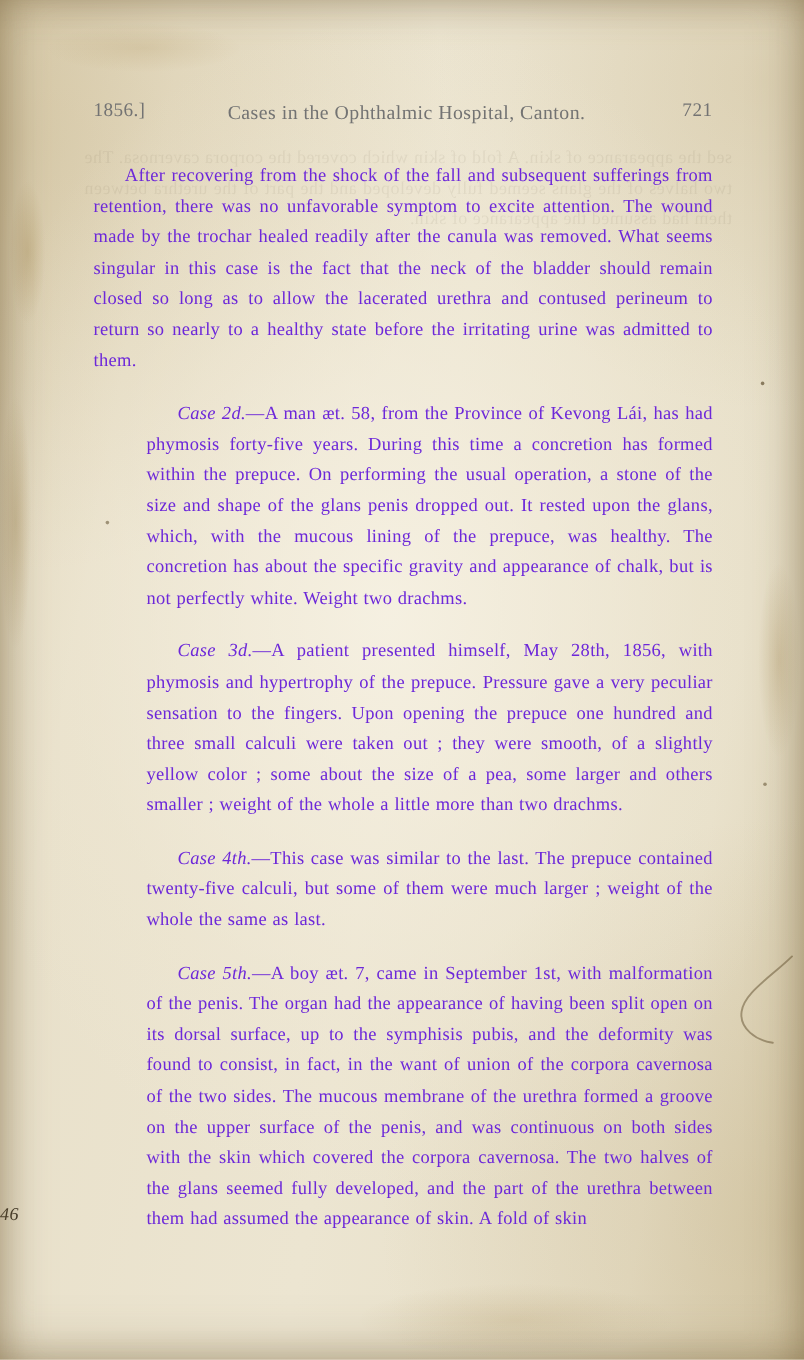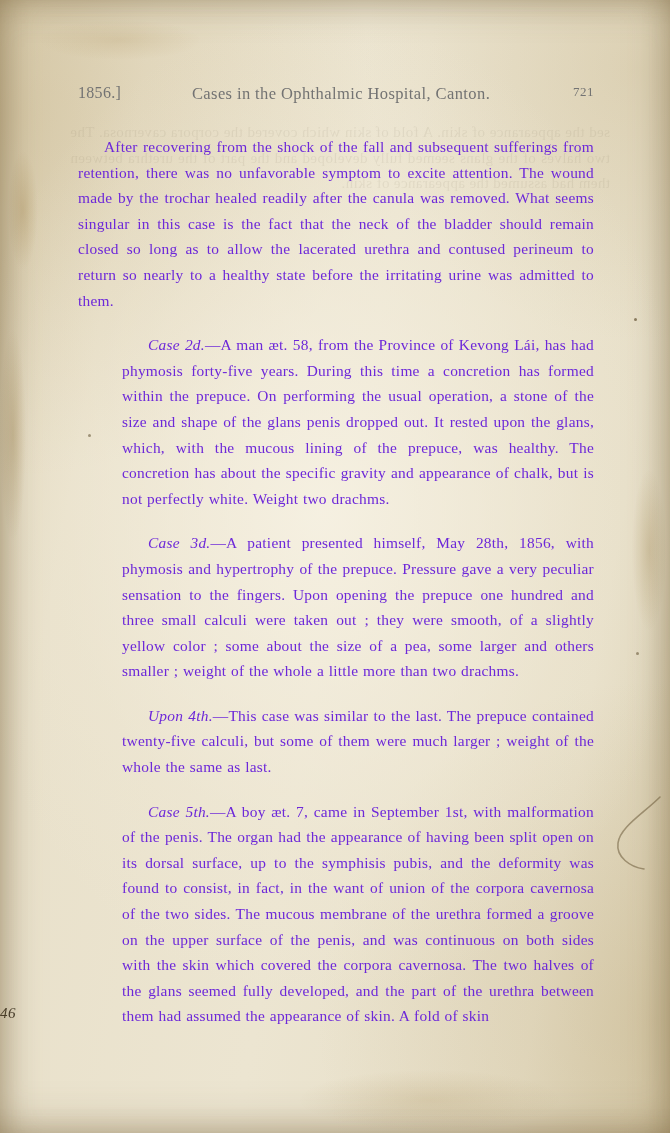--- a/index.html
+++ b/index.html
@@ -88,21 +88,21 @@
     letter-spacing: .3px;
     color: #737373;
   }
   .rh-left { flex: 0 0 auto; }
   .rh-center {
     flex: 1 1 auto;
     text-align: center;
     font-size: 16.5px;
     letter-spacing: .4px;
   }
-  .rh-right { flex: 0 0 auto; font-size: 13px; letter-spacing: .5px; margin-left: 12px; }
+  .rh-right { flex: 0 0 auto; font-size: 16px; letter-spacing: .5px; margin-left: 12px; }
 
   p.para {
     font-size: 15.4px;
     line-height: 25.6px;
     text-align: justify;
     text-justify: inter-word;
     margin: 0 0 19px 0;
     text-indent: 26px;
     letter-spacing: .25px;
     color: #6d28d9;
@@ -154,21 +154,21 @@
     <span class="rh-center">Cases in the Ophthalmic Hospital, Canton.</span>
     <span class="rh-right">721</span>
   </div>
 
   <p class="para">After recovering from the shock of the fall and subsequent sufferings from retention, there was no unfavorable symptom to excite attention. The wound made by the trochar healed readily after the canula was removed. What seems singular in this case is the fact that the neck of the bladder should remain closed so long as to allow the lacerated urethra and contused perineum to return so nearly to a healthy state before the irritating urine was admitted to them.</p>
 
   <p class="para case"><span class="case-label">Case 2d.</span><span>—A man æt. 58, from the Province of Kevong Lái, has had phymosis forty-five years. During this time a concretion has formed within the prepuce. On performing the usual operation, a stone of the size and shape of the glans penis dropped out. It rested upon the glans, which, with the mucous lining of the prepuce, was healthy. The concretion has about the specific gravity and appearance of chalk, but is not perfectly white. Weight two drachms.</span></p>
 
   <p class="para case"><span class="case-label">Case 3d.</span><span>—A patient presented himself, May 28th, 1856, with phymosis and hypertrophy of the prepuce. Pressure gave a very peculiar sensation to the fingers. Upon opening the prepuce one hundred and three small calculi were taken out ; they were smooth, of a slightly yellow color ; some about the size of a pea, some larger and others smaller ; weight of the whole a little more than two drachms.</span></p>
 
-  <p class="para case"><span class="case-label">Upon 4th.</span><span>—This case was similar to the last. The prepuce contained twenty-five calculi, but some of them were much larger ; weight of the whole the same as last.</span></p>
+  <p class="para case"><span class="case-label">Case 4th.</span><span>—This case was similar to the last. The prepuce contained twenty-five calculi, but some of them were much larger ; weight of the whole the same as last.</span></p>
 
   <p class="para case"><span class="case-label">Case 5th.</span><span>—A boy æt. 7, came in September 1st, with malformation of the penis. The organ had the appearance of having been split open on its dorsal surface, up to the symphisis pubis, and the deformity was found to consist, in fact, in the want of union of the corpora cavernosa of the two sides. The mucous membrane of the urethra formed a groove on the upper surface of the penis, and was continuous on both sides with the skin which covered the corpora cavernosa. The two halves of the glans seemed fully developed, and the part of the urethra between them had assumed the appearance of skin. A fold of skin</span></p>
 
 </div>
 
 <div class="folio">46</div>
 
 <div class="edge-shadow"></div>
 
 </body></html>

